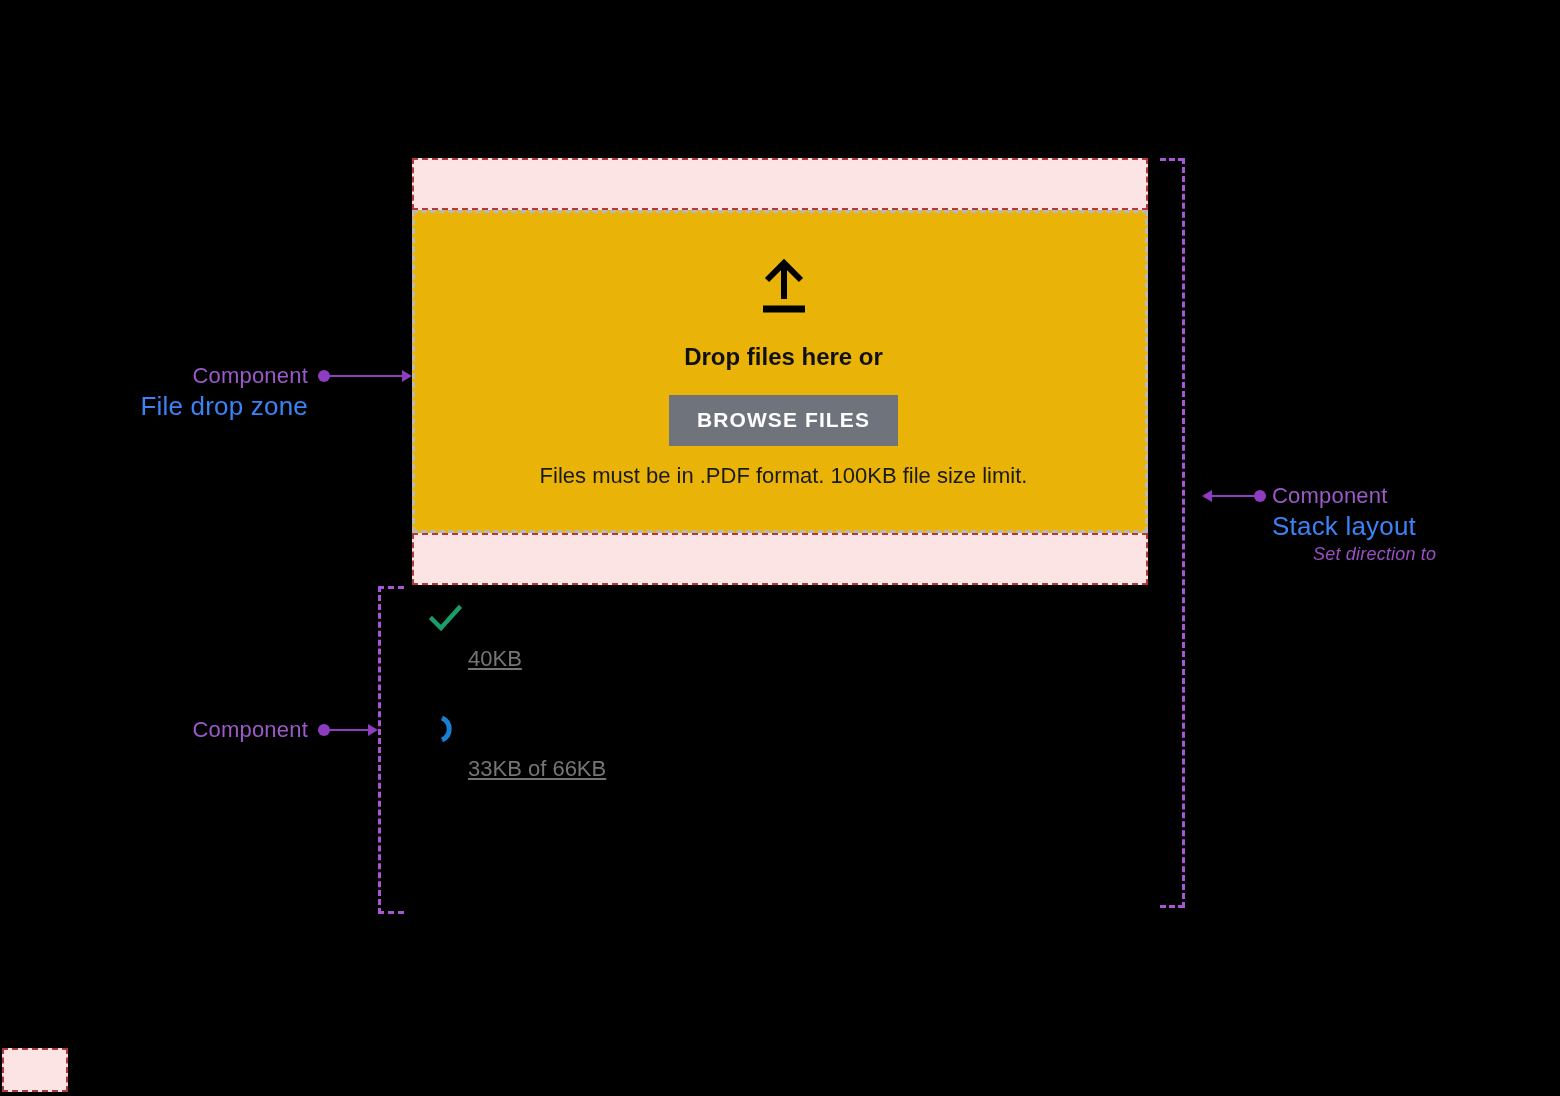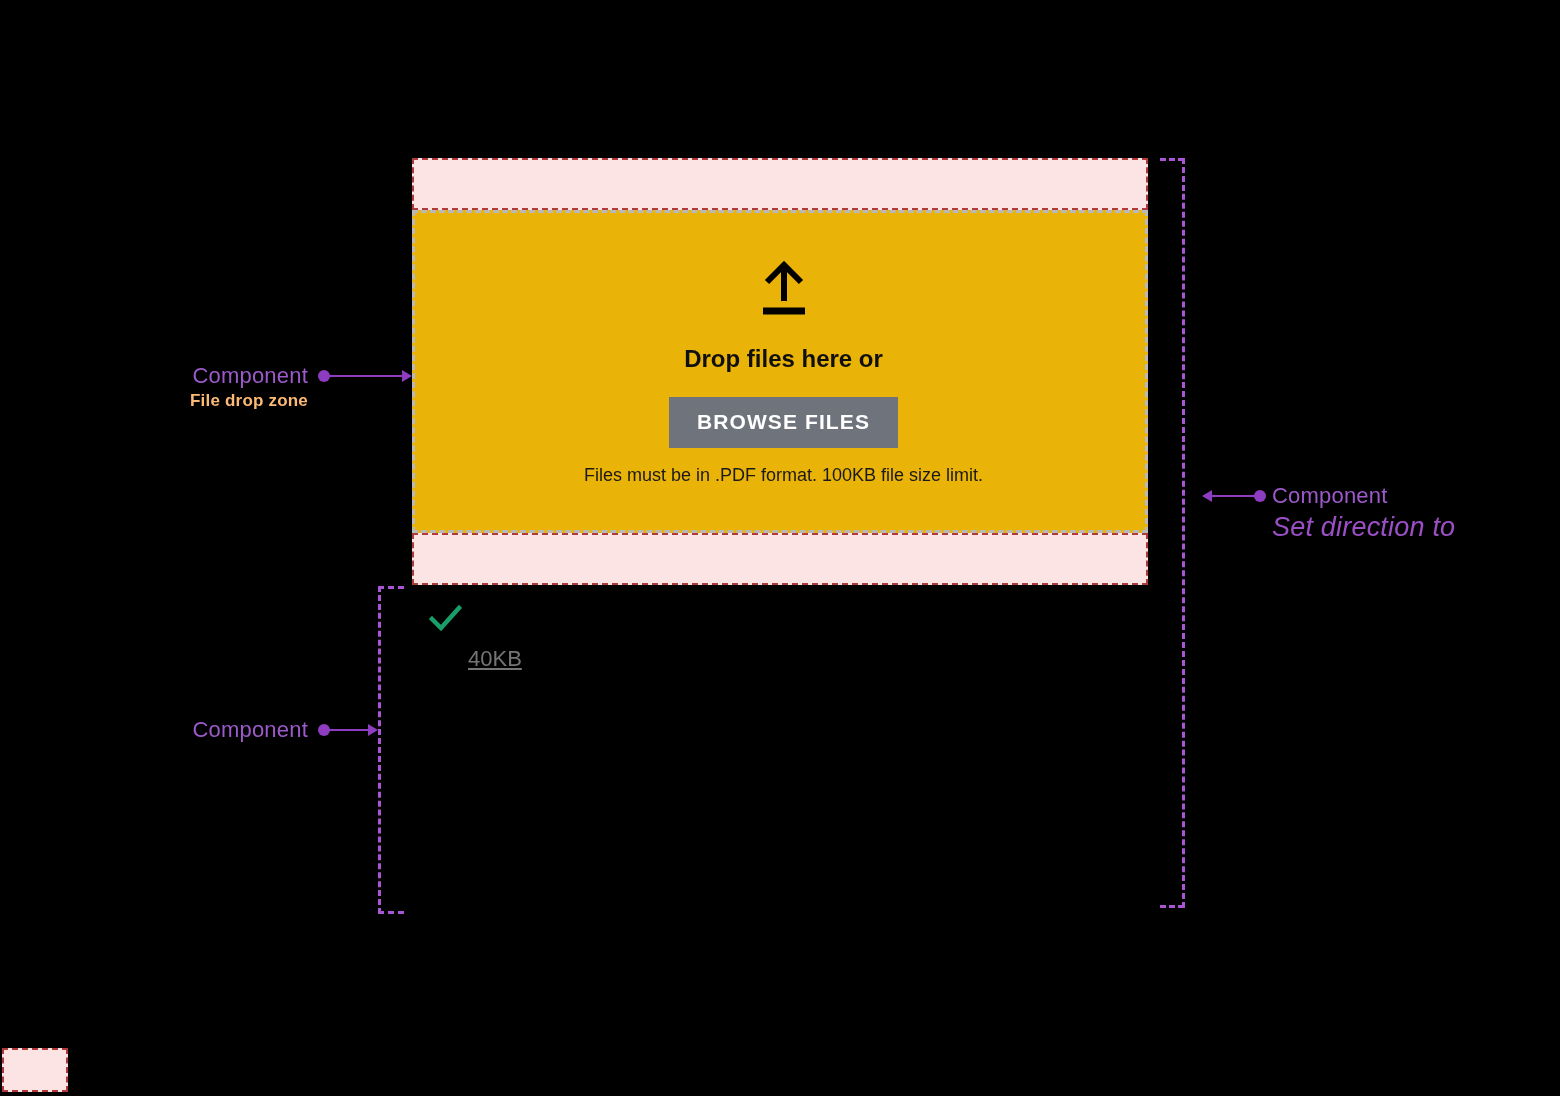--- a/index.html
+++ b/index.html
@@ -22,33 +22,34 @@
     color: #9b4fc4;
   }
   .anno .anno-kind {
     font-size: 22px;
     font-weight: 400;
     color: #9b59c9;
     letter-spacing: .2px;
     white-space: nowrap;
   }
   .anno .anno-name {
-    font-size: 17px;
-    font-weight: 700;
-    color: #fdba74;
+    font-size: 26px;
+    font-weight: 400;
+    color: #3b82f6;
     letter-spacing: .2px;
     white-space: nowrap;
   }
   .anno .anno-note {
-    font-size: 27px;
+    font-size: 18px;
     font-style: italic;
     font-weight: 500;
     color: #9b4fc4;
     letter-spacing: .2px;
     white-space: nowrap;
+    margin-left: 41px;
   }
   .anno.right-align { text-align: right; }
 
   
   .leader { position: absolute; height: 20px; }
   .leader .dot {
     position: absolute;
     width: 12px; height: 12px;
     border-radius: 50%;
     background: #8e3cc0;
@@ -121,21 +122,21 @@
     border: none;
     font-family: "Liberation Sans", sans-serif;
     font-size: 21px;
     font-weight: 600;
     letter-spacing: 1.1px;
     padding: 13px 28px 14px 28px;
     cursor: pointer;
     margin-bottom: 17px;
   }
   .dz-help {
-    font-size: 18px;
+    font-size: 22px;
     color: #1a1a1a;
     font-weight: 400;
   }
 
   
   #static-list {
     position: absolute;
     left: 424px;
     top: 598px;
     width: 720px;
@@ -203,20 +204,28 @@
   <div class="file-row">
     <span class="file-status">
       <svg width="34" height="34" viewBox="0 0 34 34" aria-hidden="true">
         <path d="M4 17 L13 26 L31 6" stroke="#199e68" stroke-width="4.5" fill="none" stroke-linecap="square" stroke-linejoin="miter"></path>
       </svg>
     </span>
     <span class="file-meta">40KB</span>
   </div>
 
 
+  <div class="file-row">
+    <span class="file-status">
+      <svg width="34" height="34" viewBox="0 0 34 34" aria-hidden="true">
+        <path d="M14 6 A12 12 0 0 1 14 28" stroke="#1a7fd4" stroke-width="5" fill="none" stroke-linecap="butt"></path>
+      </svg>
+    </span>
+    <span class="file-meta">33KB of 66KB</span>
+  </div>
 </div>
 
 <div class="anno right-align" style="left:60px; top:362px; width:248px;">
   <div class="anno-kind">Component</div>
   <div class="anno-name">File drop zone</div>
 </div>
 <div class="leader to-right" style="left:318px; top:366px; width:96px;">
   <span class="dot" style="left:0;"></span>
   <span class="bar" style="left:10px; width:76px;"></span>
   <span class="head" style="left:84px;"></span>
@@ -226,20 +235,21 @@
   <div class="anno-kind">Component</div>
 </div>
 <div class="leader to-right" style="left:318px; top:720px; width:62px;">
   <span class="dot" style="left:0;"></span>
   <span class="bar" style="left:10px; width:44px;"></span>
   <span class="head" style="left:50px;"></span>
 </div>
 
 <div class="anno" style="left:1272px; top:482px; width:280px;">
   <div class="anno-kind">Component</div>
+  <div class="anno-name">Stack layout</div>
   <div class="anno-note">Set direction to</div>
 </div>
 <div class="leader to-left" style="left:1196px; top:486px; width:72px;">
   <span class="dot" style="left:58px;"></span>
   <span class="bar" style="left:16px; width:46px;"></span>
   <span class="head" style="left:6px;"></span>
 </div>
 
 <div class="bracket" style="left:1182px; top:158px; width:1px; height:750px;">
   <span class="vline"></span>

